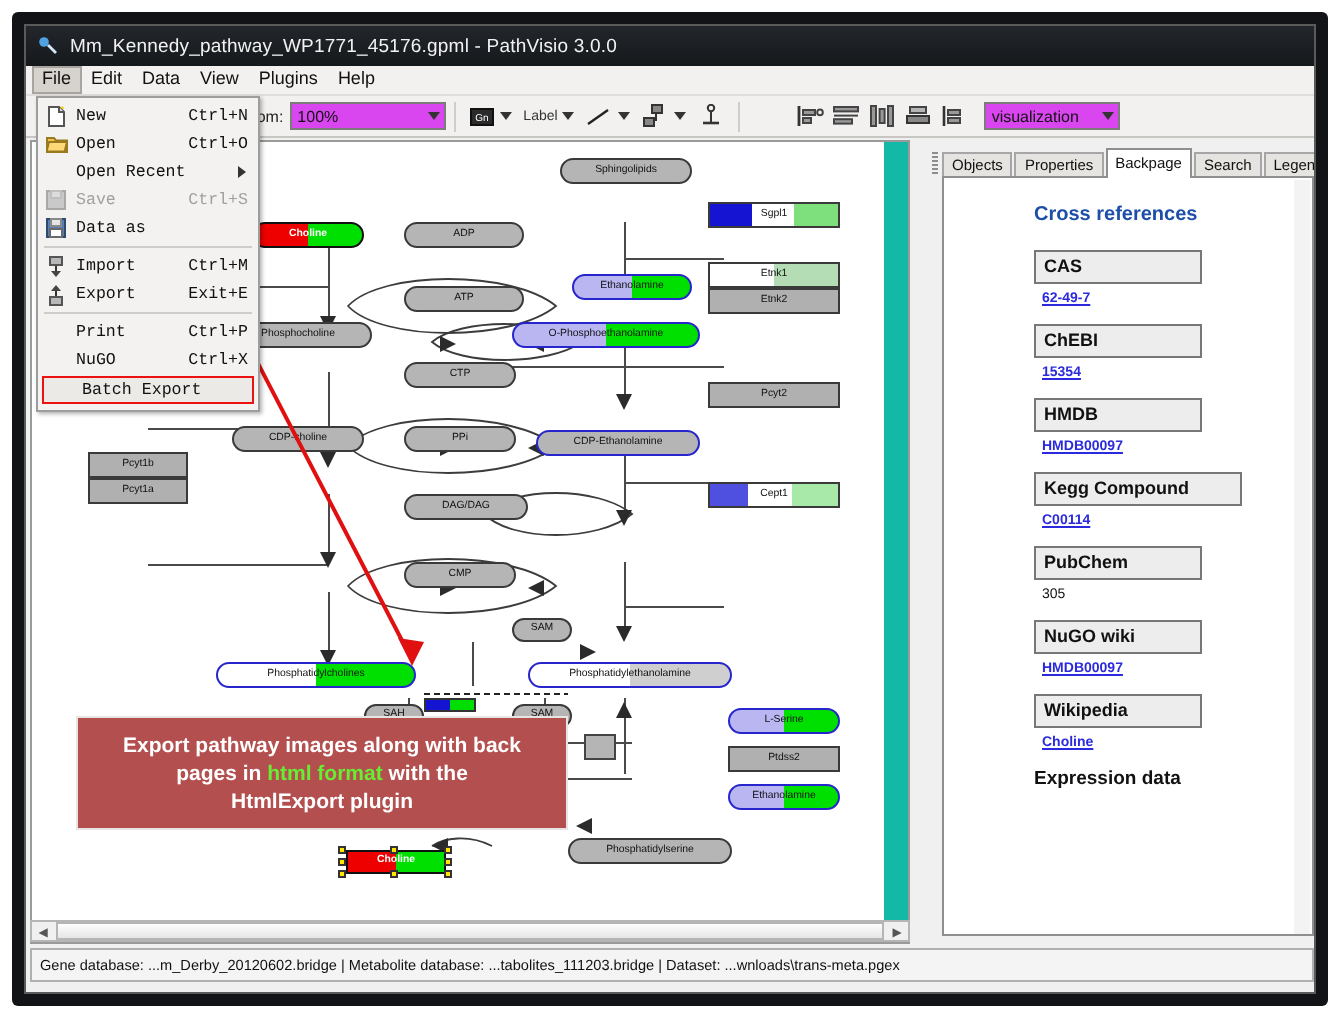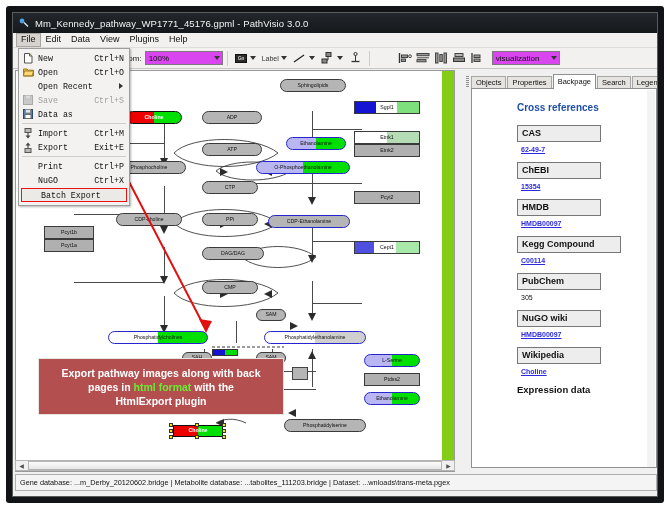--- a/index.html
+++ b/index.html
@@ -138,21 +138,21 @@
   }
   .tool-text {
     font-size: 7px; color:#333; margin: 0 2px;
   }
 
   
   #canvas-wrap {
     position: absolute;
     left: 2px; top: 57px;
     width: 440px; height: 402px;
-    background: #84cc16;
+    background: #14b8a6;
     border: 1px solid #9a9a9a;
     overflow: hidden;
   }
   #canvas {
     position: absolute;
     left: 0; top: 0;
     width: 426px; height: 390px;
     background: #ffffff;
   }
   #hscroll {

